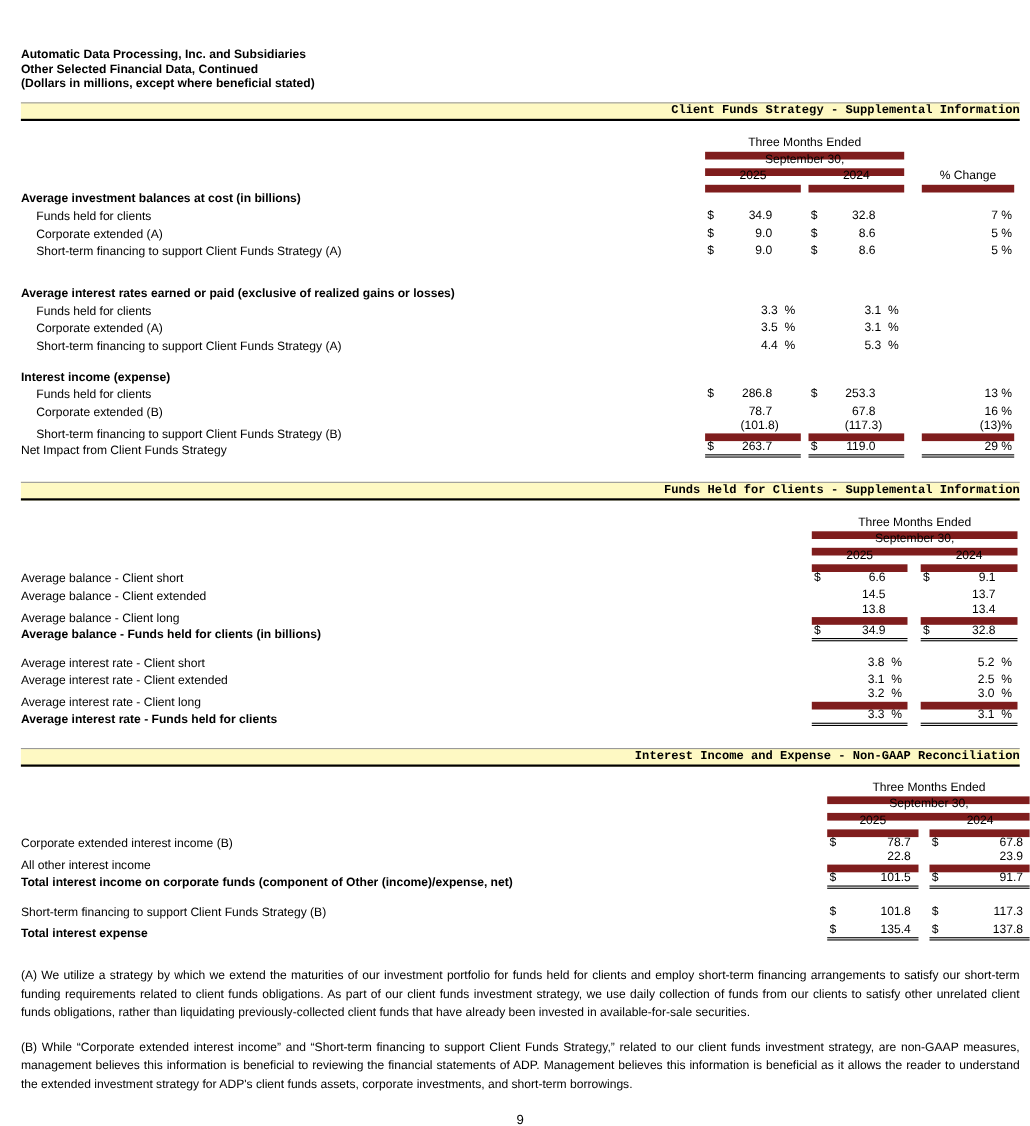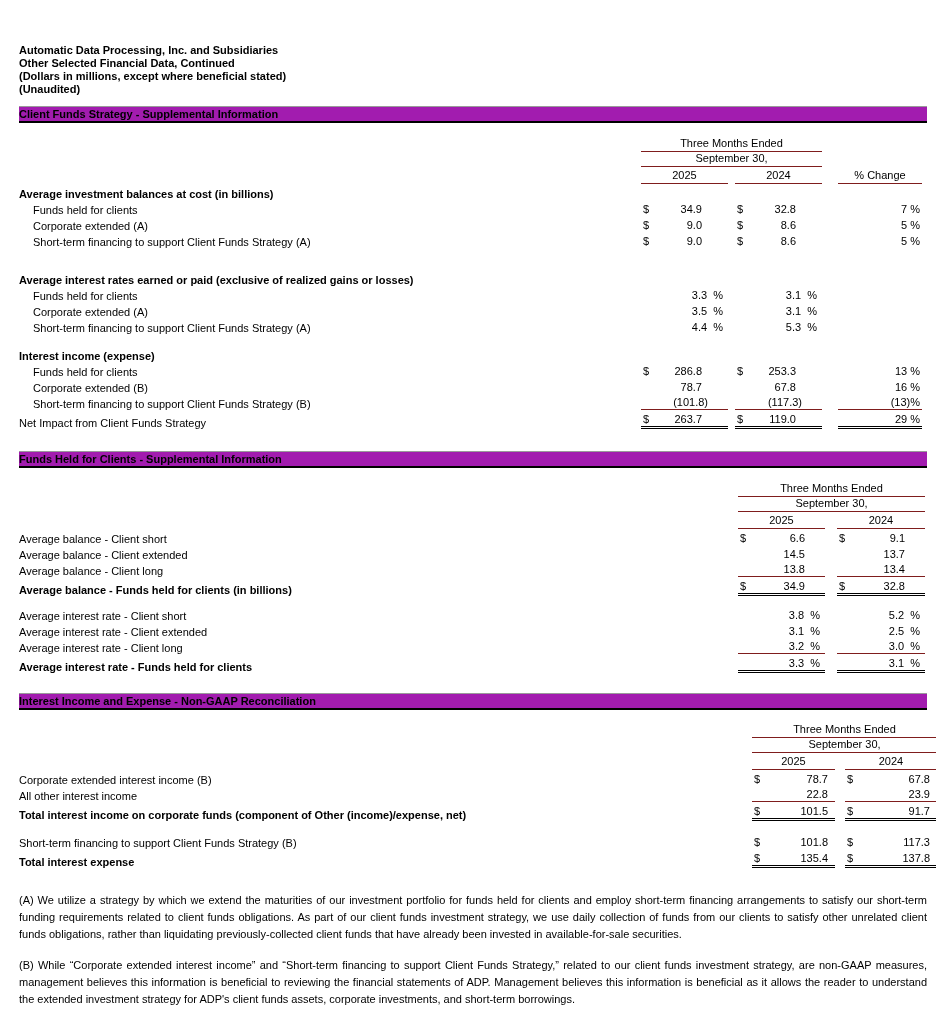--- a/index.html
+++ b/index.html
@@ -6,22 +6,22 @@
   body{
     width:936px;height:1024px;overflow:hidden;
     font-family:"Liberation Sans","DejaVu Sans",sans-serif;
     font-size:11px;color:#000;
   }
   .page{padding:8px 14px 0 19px;width:908px;margin-top:36px;}
   
   .doc-header div{font-weight:bold;line-height:13px;}
   
   .bar{
-    background:#a21caf;border-top:1px solid #9a9a9a;border-bottom:2px solid #000;
-    height:14px;line-height:14px;text-align:left;font-weight:bold;
+    background:#fef9c3;border-top:1px solid #9a9a9a;border-bottom:2px solid #000;
+    height:14px;line-height:14px;text-align:right;font-weight:bold;font-family:Liberation Mono, monospace;
   }
   
   .row{display:grid;align-items:end;height:16px;}
   .t1 .row{grid-template-columns:622px 87px 7px 87px 16px 84px;}
   .t2 .row{grid-template-columns:719px 87px 12px 88px;}
   .t3 .row{grid-template-columns:733px 83px 10px 92px;}
   .row.hd{height:15px;}
   .row.yr{height:17px;}
   .row.sec .lbl{font-weight:bold;}
   .lbl{grid-column:1;}
@@ -33,21 +33,21 @@
   .ctr{text-align:center;}
   .cell{display:flex;align-items:baseline;padding-bottom:1px;}
   .d{width:15px;padding-left:2px;flex:none;}
   .num{flex:1;text-align:right;white-space:pre;}
   .t1 .mny{padding-right:26px;}
   .t1 .neg{padding-right:20px;}
   .t2 .mny{padding-right:20px;}
   .t3 .mny{padding-right:7px;}
   .rate{padding-right:5px;}
   .chg{padding-right:2px;}
-  .ul{border-bottom:1px solid #7f1d1d;}
+  .ul{border-bottom:7px solid #7f1d1d;}
   .dul{border-bottom:3px double #000;}
   .row.hd .span2,.row.yr [class*="c"]{padding-bottom:2px;}
   .b{font-weight:bold;}
   
   .t1{margin-top:10px;}
   .t1 .bar{margin-bottom:14px;}
   .t2{margin-top:22px;}
   .t2 .bar{margin-bottom:14px;}
   .t3{margin-top:20px;}
   .t3 .bar{margin-bottom:13px;}
@@ -60,21 +60,20 @@
 </style>
 </head>
 <body>
 
 <div class="page">
 
   <header class="doc-header">
     <div>Automatic Data Processing, Inc. and Subsidiaries</div>
     <div>Other Selected Financial Data, Continued</div>
     <div>(Dollars in millions, except where beneficial stated)</div>
-    <div>(Unaudited)</div>
   </header>
 
   <section class="tbl t1">
     <div class="bar">
       <span>Client Funds Strategy - Supplemental Information</span>
     </div>
 
     <div class="row hd">
       <div class="span2 ctr ul">Three Months Ended</div>
     </div>

